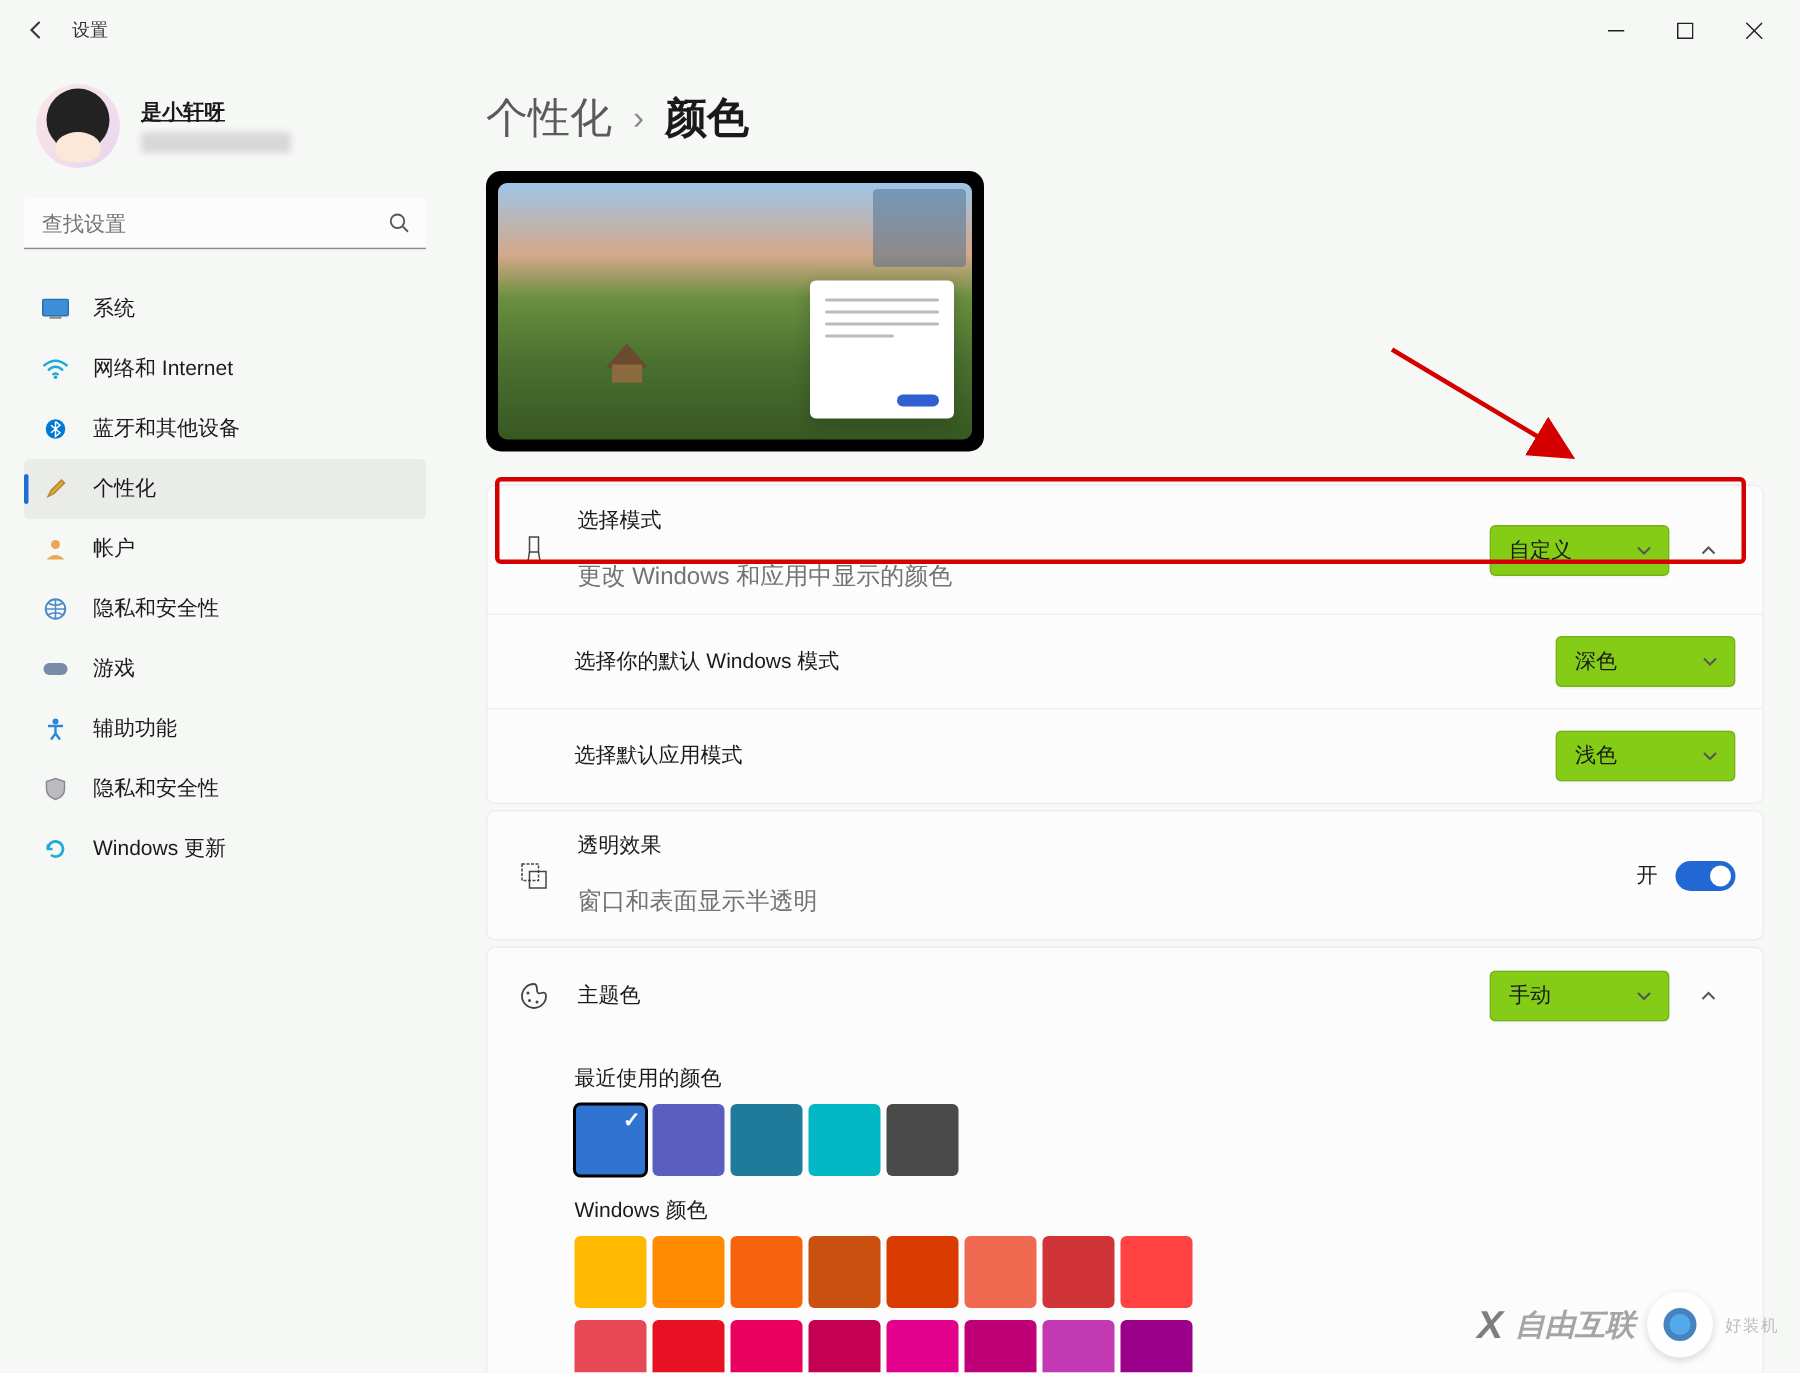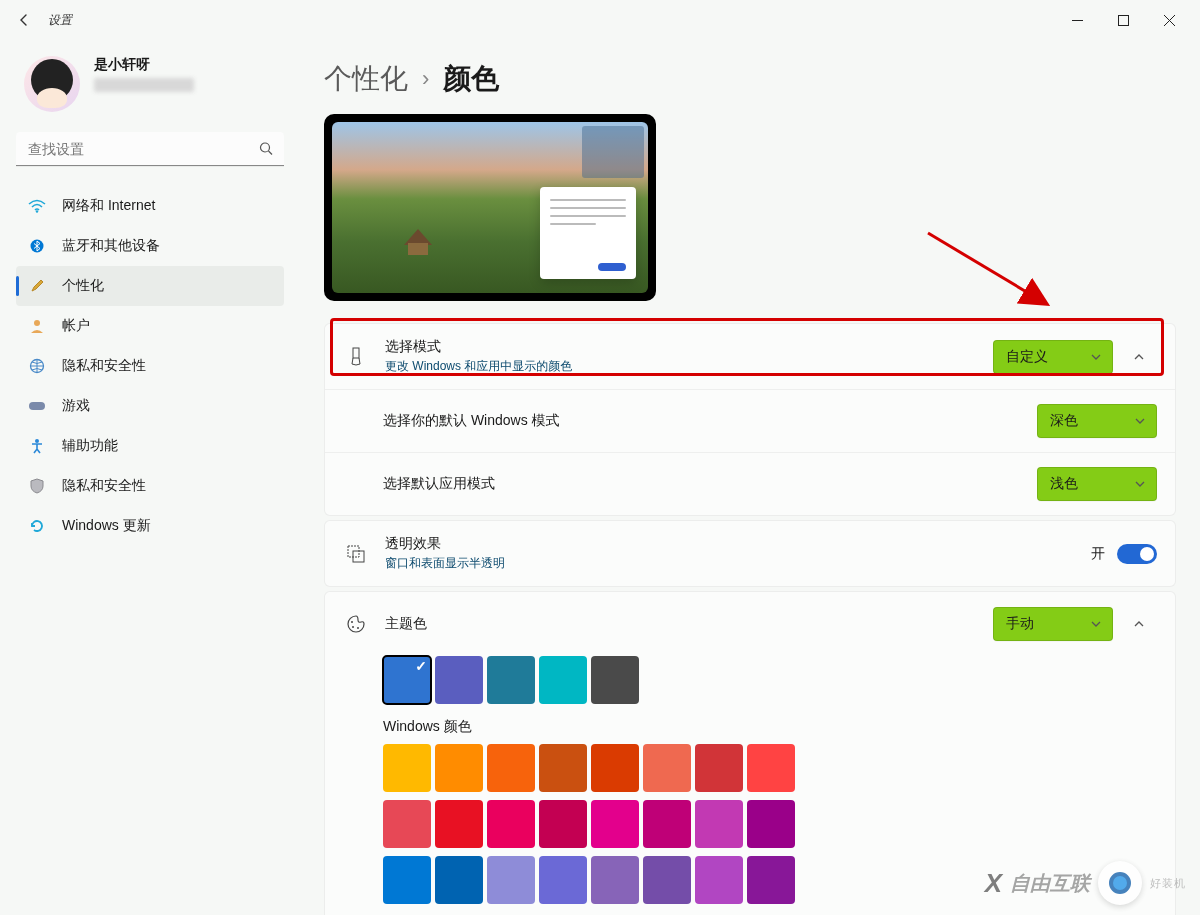--- a/index.html
+++ b/index.html
@@ -1,27 +1,27 @@
 <!DOCTYPE html>
 <html><head>
 <meta charset="utf-8">
 <style>
 * { box-sizing: border-box; margin: 0; padding: 0; }
 body { font-family: "Segoe UI", "Microsoft YaHei", sans-serif; background: #f6f8f6; color: #1a1a1a; font-size: 14px; overflow: hidden; width: 1200px; height: 915px; position: relative; }
 
-.titlebar { height: 40px; display: flex; align-items: center; padding: 0 8px; font-style: italic; }
+.titlebar { height: 40px; display: flex; align-items: center; padding: 0 8px; }
 .titlebar .back { width: 32px; height: 32px; display: flex; align-items: center; justify-content: center; cursor: pointer; border-radius: 4px; }
 .titlebar .title { margin-left: 8px; font-size: 12px; color: #333; }
 .titlebar .winctrl { margin-left: auto; display: flex; }
 .titlebar .winctrl div { width: 46px; height: 32px; display: flex; align-items: center; justify-content: center; cursor: pointer; }
 
 .layout { display: flex; height: calc(100% - 40px); }
 
 .sidebar { width: 300px; padding: 0 16px; flex-shrink: 0; }
-.user { display: flex; align-items: flex-start; padding: 16px 8px 20px; gap: 14px; }
+.user { display: flex; align-items: center; padding: 16px 8px 20px; gap: 14px; text-decoration: underline; }
 .avatar { width: 56px; height: 56px; border-radius: 50%; background: linear-gradient(135deg,#fde7e7,#e8d5f0); position: relative; overflow: hidden; display:flex; align-items:center; justify-content:center; }
 .avatar-inner { width: 42px; height: 42px; border-radius:50%; background:#222; position:relative; top:-4px;}
 .avatar-face { position:absolute; bottom:4px; left:50%; transform:translateX(-50%); width:30px; height:20px; background:#fbe8d8; border-radius:50% 50% 40% 40%;}
 .user-name { font-size: 14px; font-weight: 600; }
 .user-sub { width: 100px; height: 14px; background: #d8d8d8; border-radius: 2px; margin-top: 4px; filter: blur(2px); }
 
 .search { position: relative; margin-bottom: 20px; }
 .search input { width: 100%; height: 34px; border: none; border-bottom: 1px solid #888; background: #fcfcfc; border-radius: 4px 4px 0 0; padding: 0 36px 0 12px; font-size: 14px; outline: none; box-shadow: 0 1px 0 rgba(0,0,0,0.05); }
 .search .sicn { position: absolute; right: 10px; top: 50%; transform: translateY(-50%); color: #555; }
 
@@ -43,21 +43,21 @@
 .preview-card .btn { position: absolute; bottom: 8px; right: 10px; width: 28px; height: 8px; background: #2f5fd0; border-radius: 4px; }
 .house { position:absolute; bottom:48px; left:72px; width:0; height:0; border-left:14px solid transparent; border-right:14px solid transparent; border-bottom:16px solid #6b4a2e; }
 .house::after{ content:""; position:absolute; top:14px; left:-10px; width:20px; height:12px; background:#8b6a3e;}
 
 .card { background: #fbfcfb; border: 1px solid rgba(0,0,0,0.06); border-radius: 6px; margin-bottom: 4px; }
 .card-row { display: flex; align-items: center; padding: 14px 18px 14px 20px; min-height: 62px; }
 .card-row.sub { padding-left: 58px; border-top: 1px solid rgba(0,0,0,0.05); min-height: 54px; }
 .card-row .cicon { width: 22px; margin-right: 18px; display: flex; align-items: center; justify-content: center; color: #444; flex-shrink:0; }
 .card-row .ctext { flex: 1; }
 .card-row .ctitle { font-size: 14px; }
-.card-row .cdesc { font-size: 12px; color: #0c4a6e; margin-top: 2px; }
+.card-row .cdesc { font-size: 16px; color: #737373; margin-top: 18px; }
 .dropdown { min-width: 120px; height: 34px; background: #84cc16; border: 1px solid rgba(0,0,0,0.12); border-radius: 4px; display: flex; align-items: center; justify-content: space-between; padding: 0 10px 0 12px; cursor: pointer; font-size: 14px; box-shadow: 0 1px 1px rgba(0,0,0,0.03); }
 .expander { width: 36px; height: 36px; display: flex; align-items: center; justify-content: center; cursor: pointer; margin-left: 8px; }
 .toggle-wrap { display: flex; align-items: center; gap: 12px; }
 .toggle { width: 40px; height: 20px; background: #2268d4; border-radius: 10px; position: relative; cursor: pointer; }
 .toggle::after { content: ""; position: absolute; right: 3px; top: 3px; width: 14px; height: 14px; background: #fff; border-radius: 50%; }
 
 .highlight { position: absolute; border: 3px solid #d40000; border-radius: 4px; pointer-events: none; }
 .arrow-overlay { position: absolute; pointer-events: none; }
 
 .section-label { font-size: 14px; margin: 14px 0 8px 58px; }
@@ -120,20 +120,29 @@
         <svg width="15" height="15" viewBox="0 0 15 15">
             <circle cx="6" cy="6" r="4.5" stroke="#555" fill="none" stroke-width="1.2"></circle>
             <path d="M9.5 9.5 L13 13" stroke="#555" stroke-width="1.2"></path>
           </svg>
       </span>
     </div>
 
     <div class="nav-item">
       <span class="nicon">
           <svg width="18" height="14">
+            <rect x="0.5" y="0.5" width="17" height="11" rx="1" fill="#3a8fd8" stroke="#2a6fa8"></rect>
+            <rect x="5" y="12" width="8" height="1.5" fill="#888"></rect>
+          </svg>
+        </span>
+      <span>系统</span>
+    </div>
+    <div class="nav-item">
+      <span class="nicon">
+          <svg width="18" height="14">
             <path d="M1 5 Q9 -2 17 5 M4 8 Q9 3 14 8 M7 11 Q9 9 11 11" stroke="#1fa8d8" stroke-width="1.6" fill="none"></path>
             <circle cx="9" cy="12.5" r="1.2" fill="#1fa8d8"></circle>
           </svg>
         </span>
       <span>网络和 Internet</span>
     </div>
     <div class="nav-item">
       <span class="nicon">
           <svg width="14" height="16">
             <circle cx="7" cy="8" r="6.5" fill="#0078d4"></circle>
@@ -311,20 +320,21 @@
               <path d="M2 4 L6 8 L10 4" stroke="#555" fill="none" stroke-width="1.3"></path>
             </svg>
         </div>
         <div class="expander">
           <svg width="14" height="14">
               <path d="M3 9 L7 5 L11 9" stroke="#555" fill="none" stroke-width="1.3"></path>
             </svg>
         </div>
       </div>
 
+      <div class="section-label">最近使用的颜色</div>
       <div class="swatches" id="recent-swatches">
           <div class="swatch selected" style="background: rgb(47, 116, 208);"></div>
           <div class="swatch" style="background: rgb(90, 94, 191);"></div>
           <div class="swatch" style="background: rgb(31, 123, 153);"></div>
           <div class="swatch" style="background: rgb(0, 183, 195);"></div>
           <div class="swatch" style="background: rgb(74, 74, 74);"></div>
         </div>
 
       <div class="section-label">Windows 颜色</div>
       <div class="swatches" id="win-swatches" style="margin-bottom:18px;">

